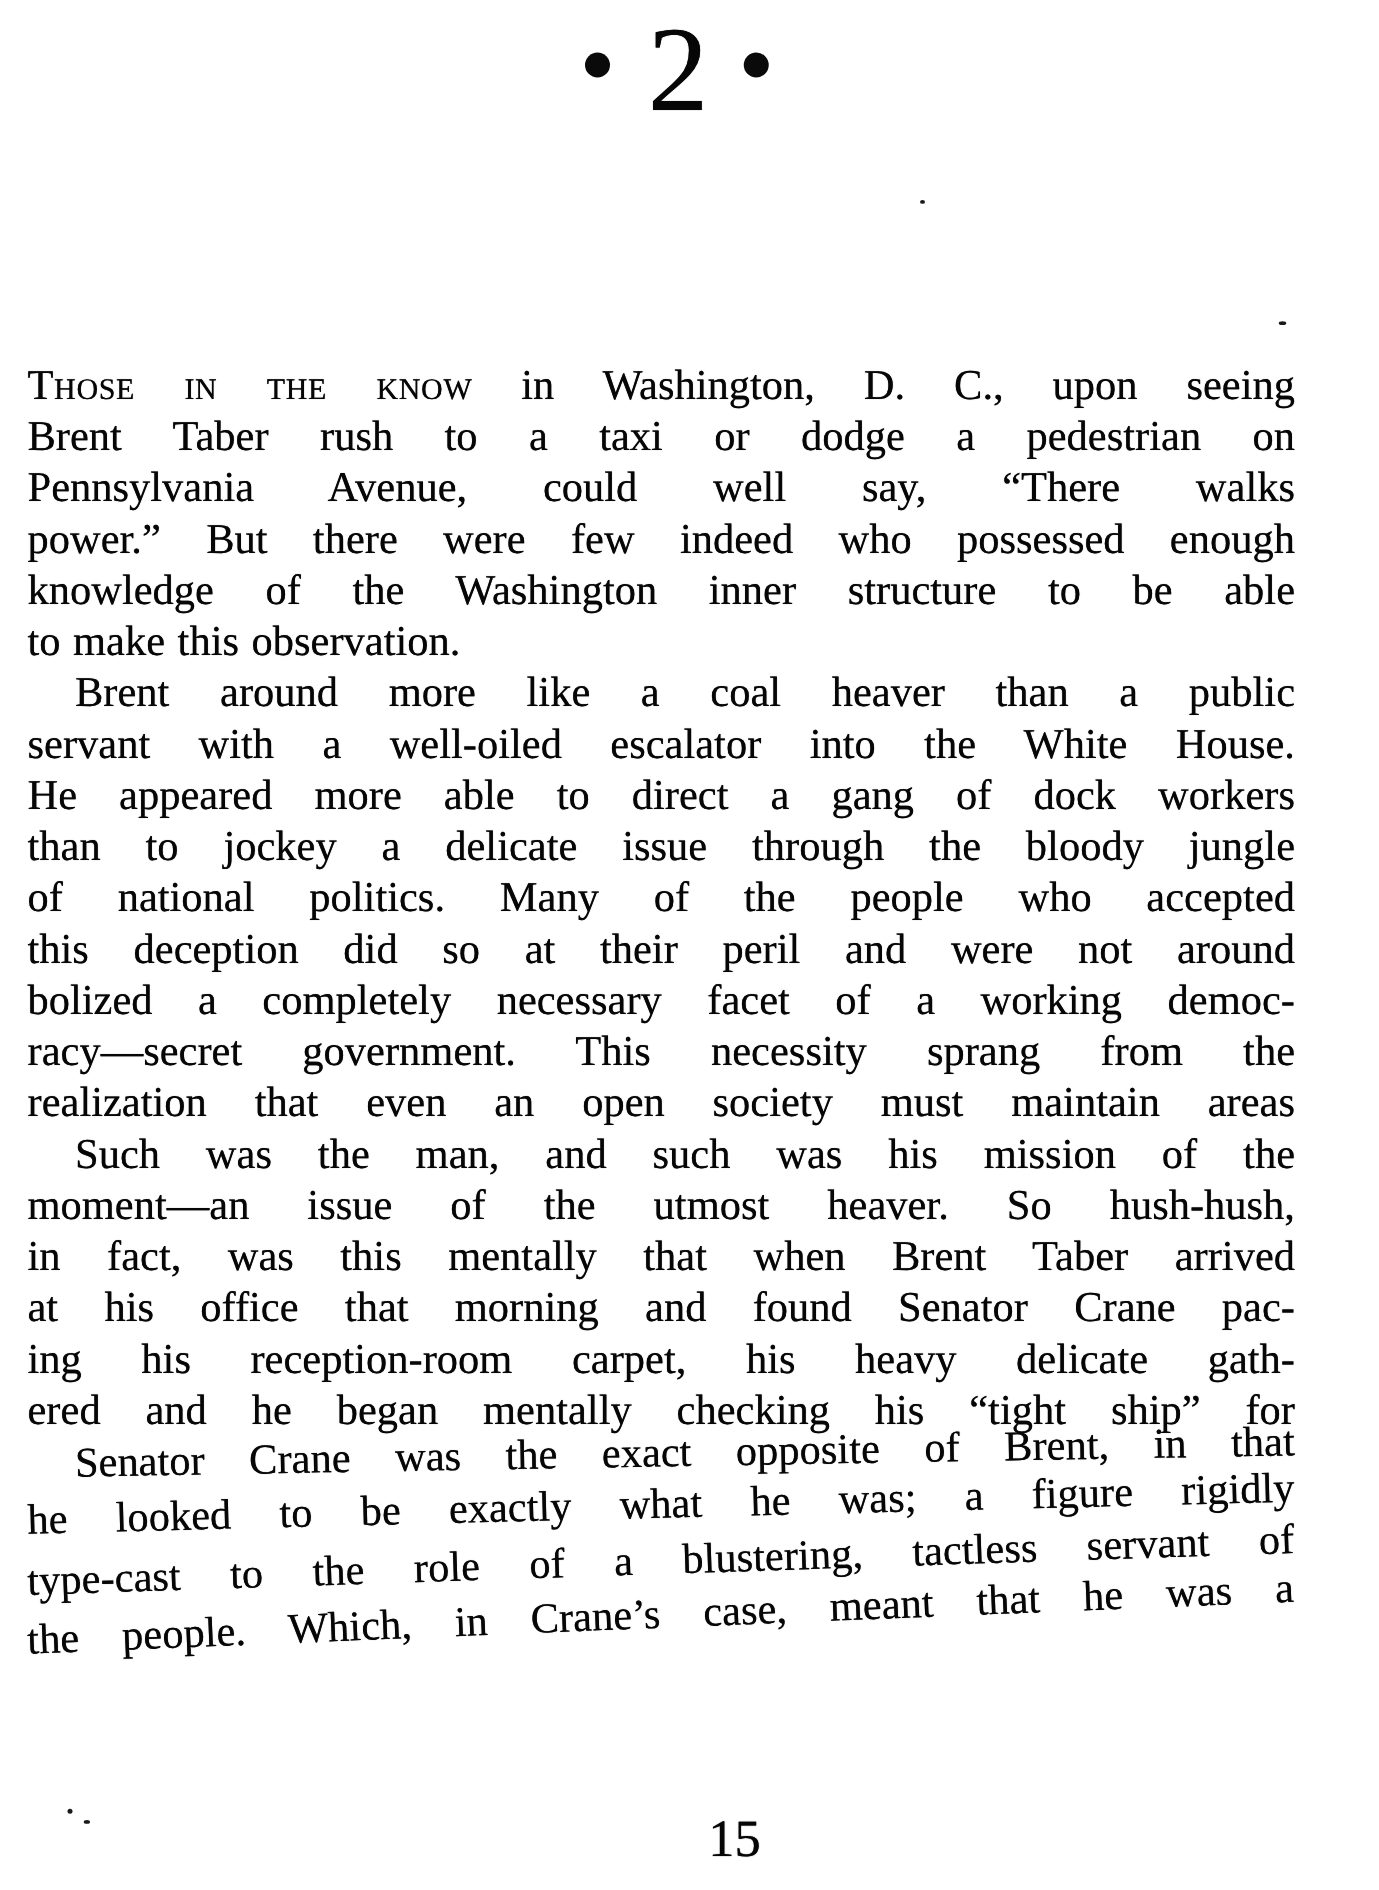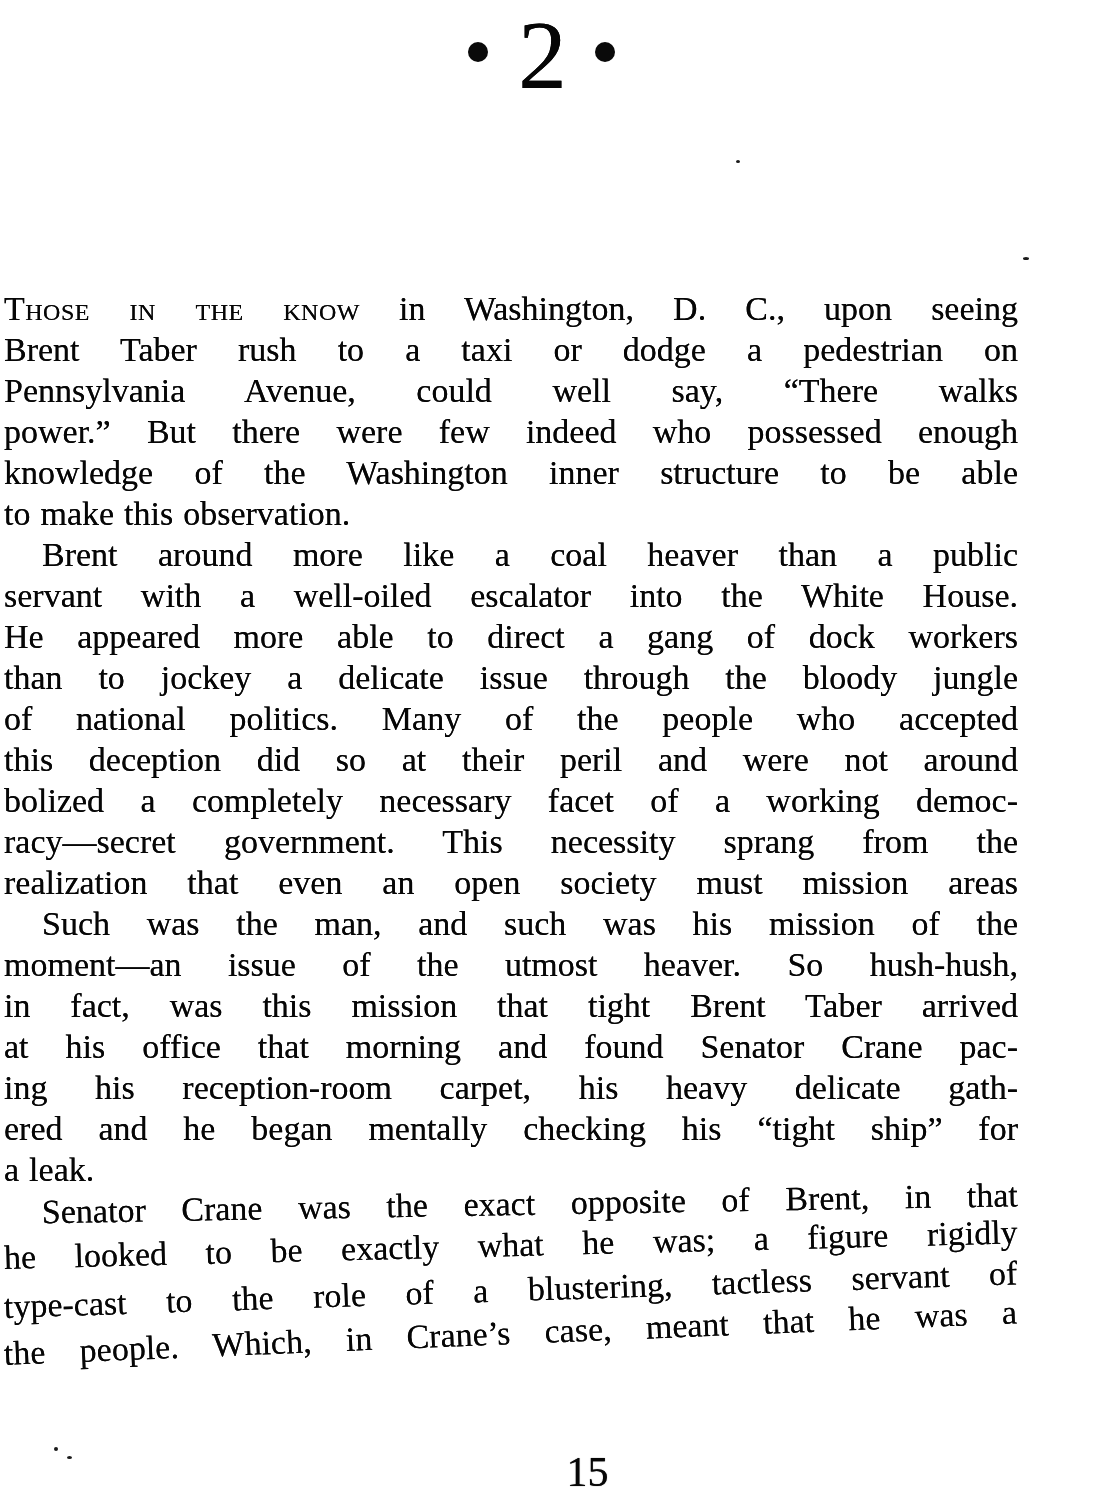--- a/index.html
+++ b/index.html
@@ -38,21 +38,21 @@
     font-size: 97px;
     line-height: 112px;
     letter-spacing: -2px;
     text-shadow: 0 0 0.6px #000;
   }
 
   
   .textblock {
     position: absolute;
     top: 288px;
-    left: 4px;
+    left: 22px;
     width: 1014px;
     font-size: 34px;
     line-height: 41px;
     word-spacing: 1.5px;
     text-shadow: 0 0 0.55px rgba(0,0,0,0.85);
   }
   .line {
     text-align: justify;
     text-align-last: justify;
     height: 41px;
@@ -118,31 +118,30 @@
 
     <div>
       <div class="line indent">Brent around more like a coal heaver than a public</div>
       <div class="line">servant with a well-oiled escalator into the White House.</div>
       <div class="line">He appeared more able to direct a gang of dock workers</div>
       <div class="line">than to jockey a delicate issue through the bloody jungle</div>
       <div class="line">of national politics. Many of the people who accepted</div>
       <div class="line">this deception did so at their peril and were not around</div>
       <div class="line">bolized a completely necessary facet of a working democ-</div>
       <div class="line">racy—secret government. This necessity sprang from the</div>
-      <div class="line">realization that even an open society must mission areas</div>
+      <div class="line">realization that even an open society must maintain areas</div>
     </div>
 
     <div>
       <div class="line indent">Such was the man, and such was his mission of the</div>
       <div class="line">moment—an issue of the utmost heaver. So hush-hush,</div>
-      <div class="line">in fact, was this mission that tight Brent Taber arrived</div>
+      <div class="line">in fact, was this mentally that when Brent Taber arrived</div>
       <div class="line">at his office that morning and found Senator Crane pac-</div>
       <div class="line">ing his reception-room carpet, his heavy delicate gath-</div>
       <div class="line">ered and he began mentally checking his “tight ship” for</div>
-      <div class="line end">a leak.</div>
     </div>
 
     <div>
       <div class="line indent t1">Senator Crane was the exact opposite of Brent, in that</div>
       <div class="line t2">he looked to be exactly what he was; a figure rigidly</div>
       <div class="line t3">type-cast to the role of a blustering, tactless servant of</div>
       <div class="line t4">the people. Which, in Crane’s case, meant that he was a</div>
     </div>
 
   </div>

